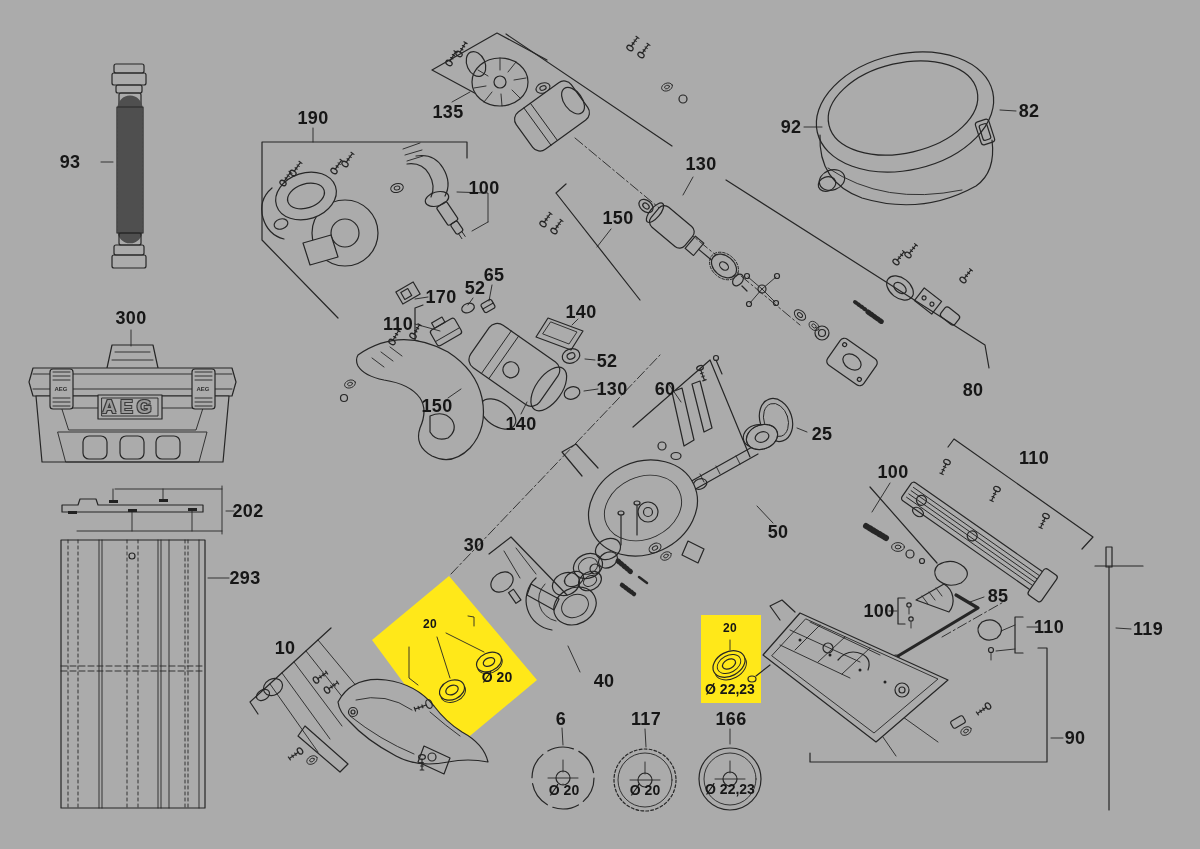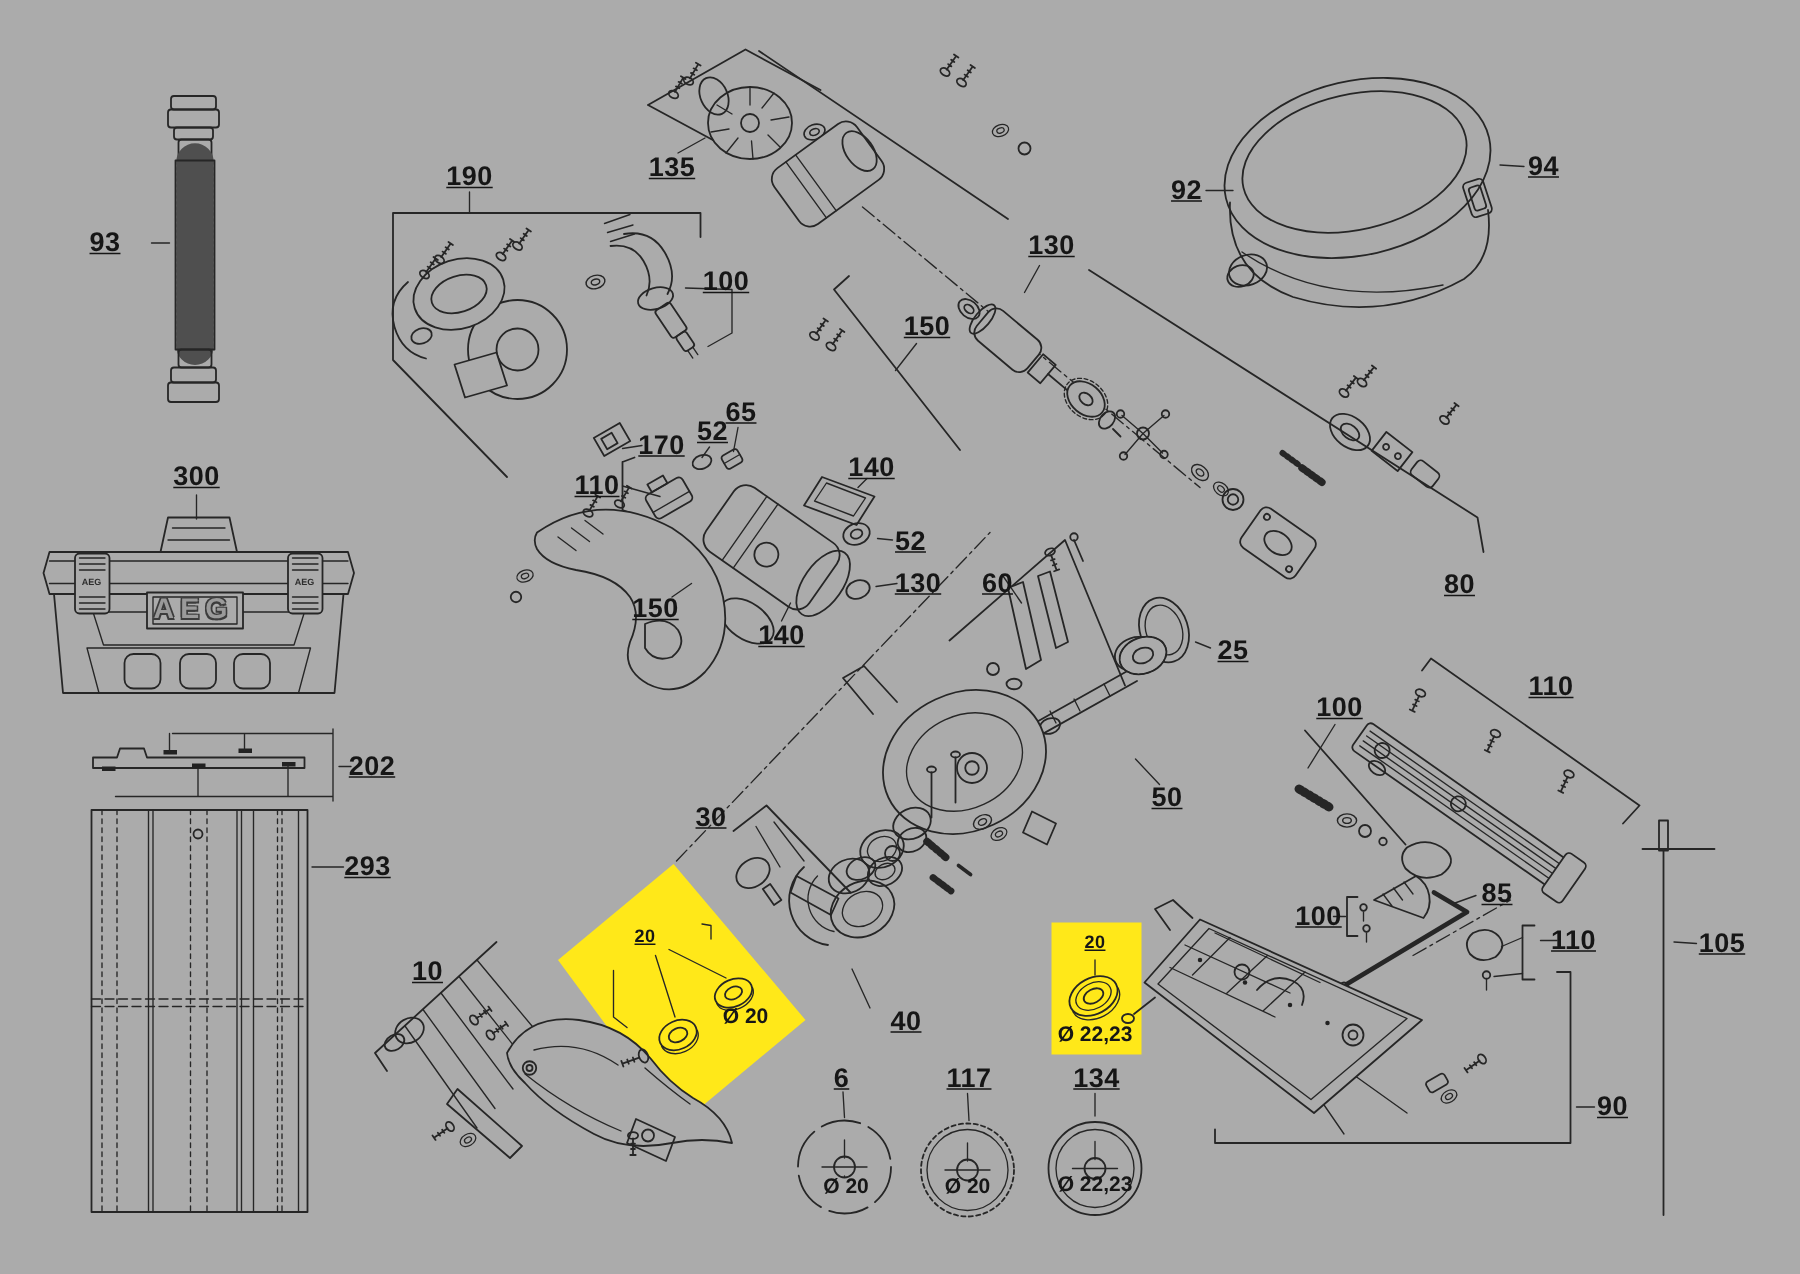--- a/index.html
+++ b/index.html
@@ -1,21 +1,21 @@
 <!DOCTYPE html>
 <html><head>
 <meta charset="utf-8">
 <style>
   html,body{margin:0;padding:0;}
   body{font-family:"Liberation Sans",sans-serif;}
   .canvas{position:relative;width:1200px;height:849px;overflow:hidden;background:#ABABAB;}
   .canvas svg{position:absolute;left:0;top:0;}
   .labels{position:absolute;left:0;top:0;width:100%;height:100%;pointer-events:none;}
   .callout{position:absolute;transform:translate(-50%,-50%);font-weight:bold;font-size:18px;
-           color:#161616;white-space:nowrap;letter-spacing:0.3px;text-decoration:underline;}
+           color:#161616;white-space:nowrap;letter-spacing:0.3px;}
   .callout.big{font-size:12px;}
   .dia{position:absolute;transform:translate(-50%,-50%);font-weight:bold;font-size:14px;
        color:#161616;white-space:nowrap;}
   .brand-main{position:absolute;transform:translate(-50%,-50%);font-weight:bold;font-size:19px;
        letter-spacing:4px;color:#9a9a9a;white-space:nowrap;
        text-shadow:-1px -1px 0 #3c3c3c,1px -1px 0 #3c3c3c,-1px 1px 0 #3c3c3c,1px 1px 0 #3c3c3c;}
   .brand-latch{position:absolute;transform:translate(-50%,-50%);font-weight:bold;font-size:6px;
        color:#2e2e2e;white-space:nowrap;}
   
   .ink{stroke:#262626;fill:none;stroke-width:1.2;stroke-linecap:round;stroke-linejoin:round;}
@@ -508,54 +508,54 @@
   <div class="callout" style="left:70px;top:162px">93</div>
   <div class="callout" style="left:131px;top:318px">300</div>
   <div class="callout" style="left:248px;top:511px">202</div>
   <div class="callout" style="left:245px;top:578px">293</div>
   <div class="callout" style="left:313px;top:118px">190</div>
   <div class="callout" style="left:448px;top:112px">135</div>
   <div class="callout" style="left:484px;top:188px">100</div>
   <div class="callout" style="left:701px;top:164px">130</div>
   <div class="callout" style="left:618px;top:218px">150</div>
   <div class="callout" style="left:791px;top:127px">92</div>
-  <div class="callout" style="left:1029px;top:111px">94</div>
+  <div class="callout" style="left:1029px;top:111px">82</div>
   <div class="callout" style="left:441px;top:297px">170</div>
   <div class="callout" style="left:475px;top:288px">52</div>
   <div class="callout" style="left:494px;top:275px">65</div>
   <div class="callout" style="left:398px;top:324px">110</div>
   <div class="callout" style="left:581px;top:312px">140</div>
   <div class="callout" style="left:607px;top:361px">52</div>
   <div class="callout" style="left:612px;top:389px">130</div>
   <div class="callout" style="left:437px;top:406px">150</div>
   <div class="callout" style="left:521px;top:424px">140</div>
   <div class="callout" style="left:665px;top:389px">60</div>
   <div class="callout" style="left:822px;top:434px">25</div>
   <div class="callout" style="left:973px;top:390px">80</div>
   <div class="callout" style="left:778px;top:532px">50</div>
   <div class="callout" style="left:893px;top:472px">100</div>
   <div class="callout" style="left:1034px;top:458px">110</div>
   <div class="callout" style="left:998px;top:596px">85</div>
   <div class="callout" style="left:879px;top:611px">100</div>
   <div class="callout" style="left:1049px;top:627px">110</div>
-  <div class="callout" style="left:1148px;top:629px">105</div>
+  <div class="callout" style="left:1148px;top:629px">119</div>
   <div class="callout" style="left:1075px;top:738px">90</div>
   <div class="callout" style="left:474px;top:545px">30</div>
   <div class="callout" style="left:604px;top:681px">40</div>
   <div class="callout" style="left:285px;top:648px">10</div>
 
   <div class="callout big" style="left:430px;top:624px">20</div>
   <div class="dia" style="left:497px;top:677px">Ø 20</div>
   <div class="callout big" style="left:730px;top:628px">20</div>
   <div class="dia" style="left:730px;top:689px">Ø 22,23</div>
 
   <div class="callout" style="left:561px;top:719px">6</div>
   <div class="dia" style="left:564px;top:790px">Ø 20</div>
   <div class="callout" style="left:646px;top:719px">117</div>
   <div class="dia" style="left:645px;top:790px">Ø 20</div>
-  <div class="callout" style="left:731px;top:719px">134</div>
+  <div class="callout" style="left:731px;top:719px">166</div>
   <div class="dia" style="left:730px;top:789px">Ø 22,23</div>
 
   <div class="brand-main" style="left:129px;top:407px">AEG</div>
   <div class="brand-latch" style="left:61px;top:389px">AEG</div>
   <div class="brand-latch" style="left:203px;top:389px">AEG</div>
 </div>
 </div>
 
 </body></html>

